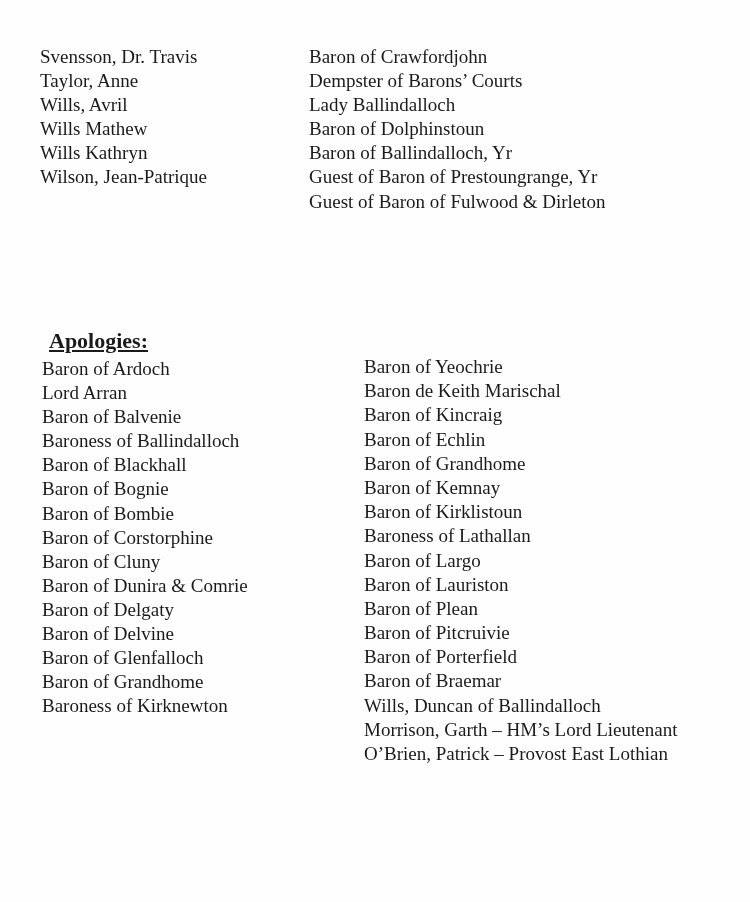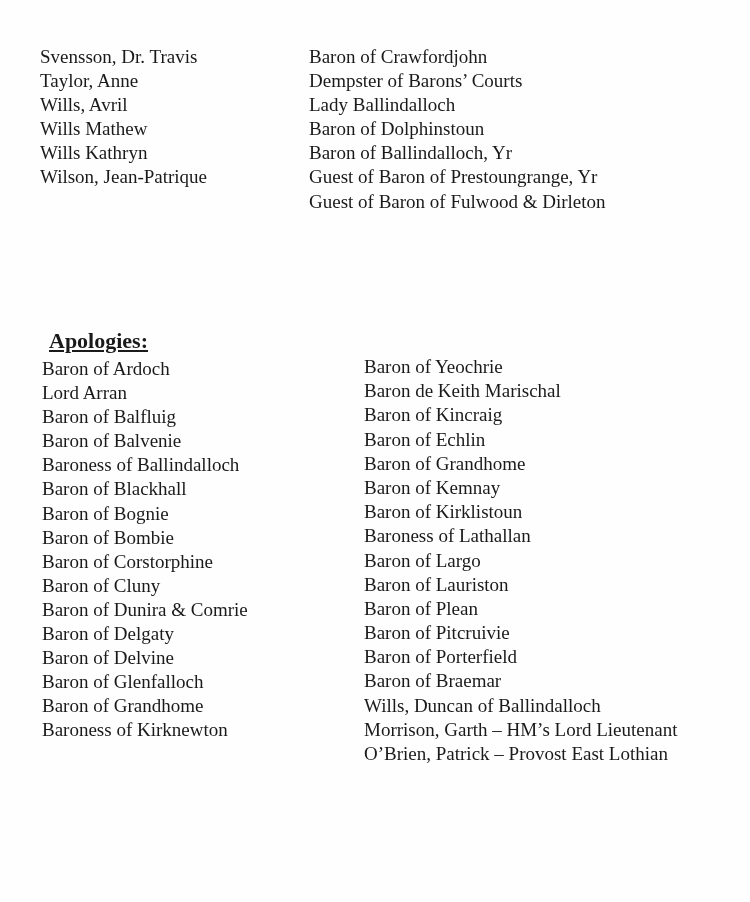--- a/index.html
+++ b/index.html
@@ -69,21 +69,20 @@
       <li>Baron of Ballindalloch, Yr</li>
       <li>Guest of Baron of Prestoungrange, Yr</li>
       <li>Guest of Baron of Fulwood &amp; Dirleton</li>
     </ul>
 
   <h2 id="apologies-heading">Apologies:</h2>
 
   <ul class="list" id="apologies-left">
       <li>Baron of Ardoch</li>
       <li>Lord Arran</li>
-      <li>Baron of Balfluig</li>
       <li>Baron of Balvenie</li>
       <li>Baroness of Ballindalloch</li>
       <li>Baron of Blackhall</li>
       <li>Baron of Bognie</li>
       <li>Baron of Bombie</li>
       <li>Baron of Corstorphine</li>
       <li>Baron of Cluny</li>
       <li>Baron of Dunira &amp; Comrie</li>
       <li>Baron of Delgaty</li>
       <li>Baron of Delvine</li>

